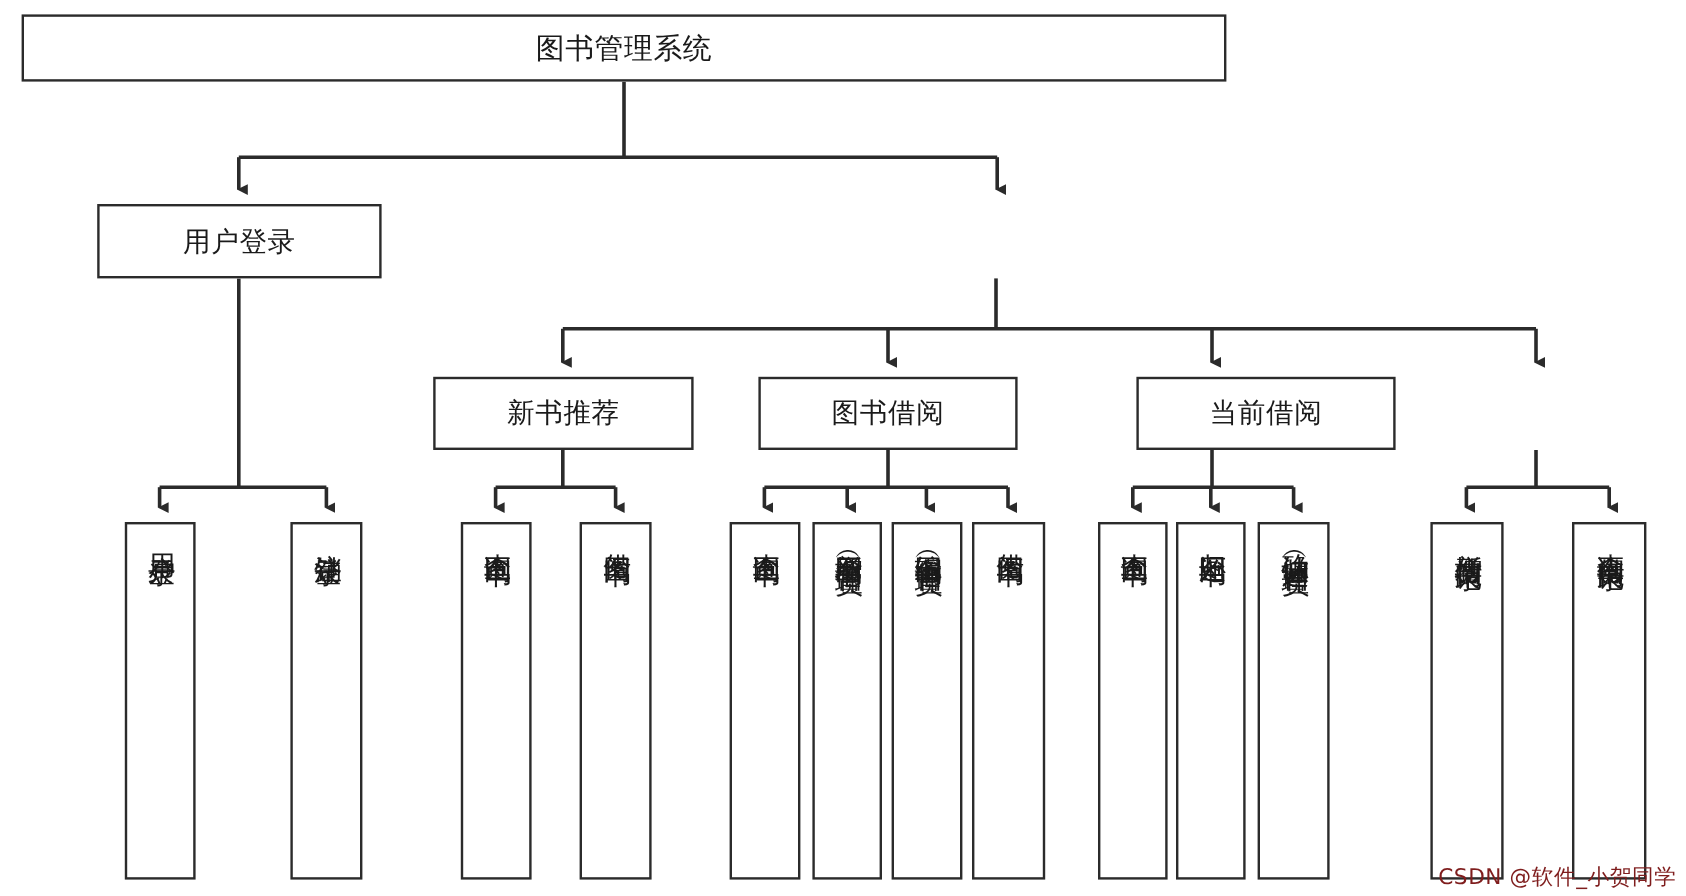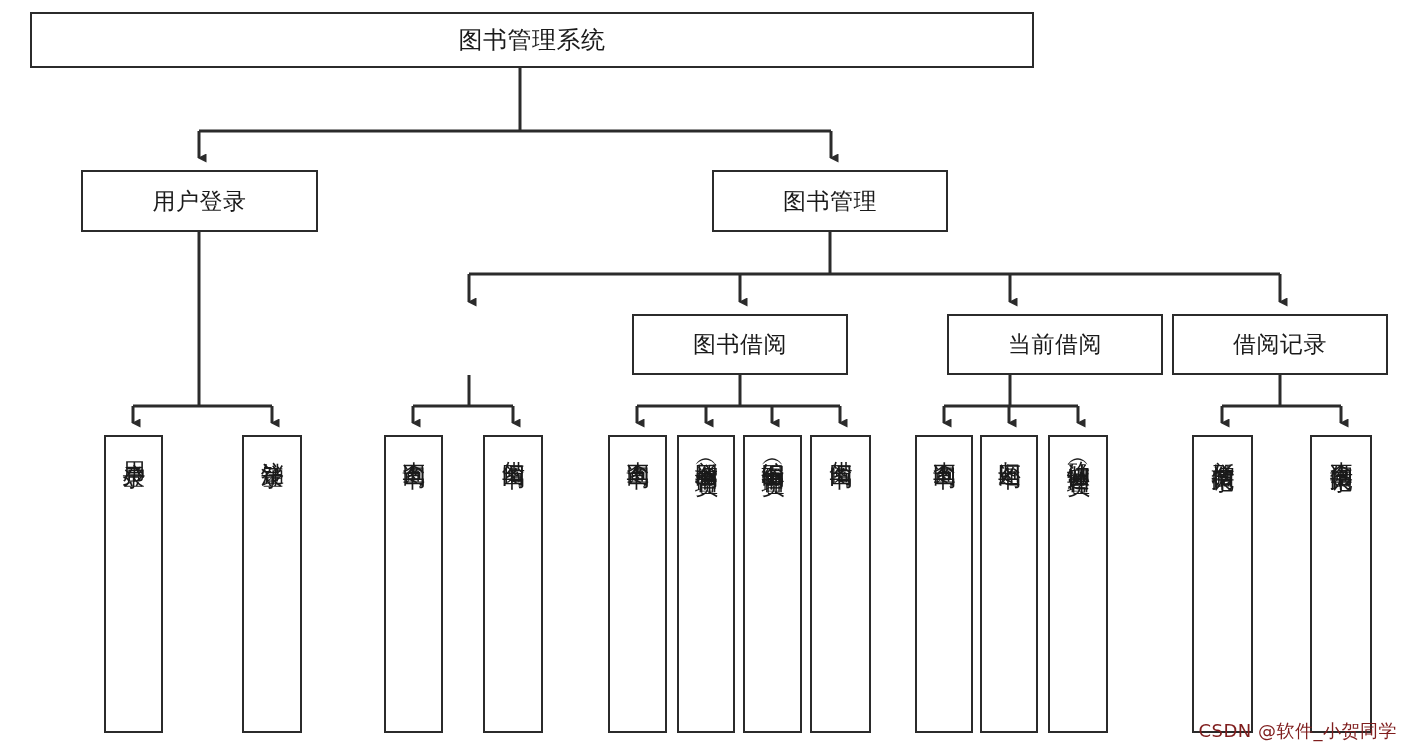--- a/index.html
+++ b/index.html
@@ -47,21 +47,20 @@
   .node.vert .vtext {
     writing-mode: vertical-rl;
     text-orientation: upright;
     font-size: 23px;
     line-height: 1.12;
     letter-spacing: 2px;
     white-space: nowrap;
   }
   .node.root {
     font-size: 24px;
-    margin-left: 12px;
   }
   #watermark {
     position: absolute;
     right: 8px;
     bottom: 4px;
     font-size: 18px;
     color: #7f1d1d;
     letter-spacing: 0.5px;
     white-space: nowrap;
   }
@@ -121,32 +120,29 @@
     </g>
   </svg>
 
   <div class="node horiz root" style="left:18px;top:12px;width:1004px;height:56px;">
     <span>图书管理系统</span>
   </div>
 
   <div class="node horiz" style="left:81px;top:170px;width:237px;height:62px;">
     <span>用户登录</span>
   </div>
-  <div class="node horiz" style="left:712px;top:170px;width:236px;height:62px;">
-    <span>图书管理</span>
+
+  <div class="node horiz" style="left:361px;top:314px;width:217px;height:61px;">
+    <span>新书推荐</span>
   </div>
-
   <div class="node horiz" style="left:632px;top:314px;width:216px;height:61px;align-items:center;">
     <span>图书借阅</span>
   </div>
   <div class="node horiz" style="left:902px;top:314px;width:216px;height:61px;margin-left:45px;">
     <span>当前借阅</span>
-  </div>
-  <div class="node horiz" style="left:1172px;top:314px;width:216px;height:61px;">
-    <span>借阅记录</span>
   </div>
 
   <div class="node vert" style="left:104px;top:435px;width:59px;height:298px;">
     <span class="vtext">用户登录</span>
   </div>
   <div class="node vert" style="left:242px;top:435px;width:60px;height:298px;">
     <span class="vtext">注销登录</span>
   </div>
   <div class="node vert" style="left:384px;top:435px;width:59px;height:298px;">
     <span class="vtext">查询图书</span>

